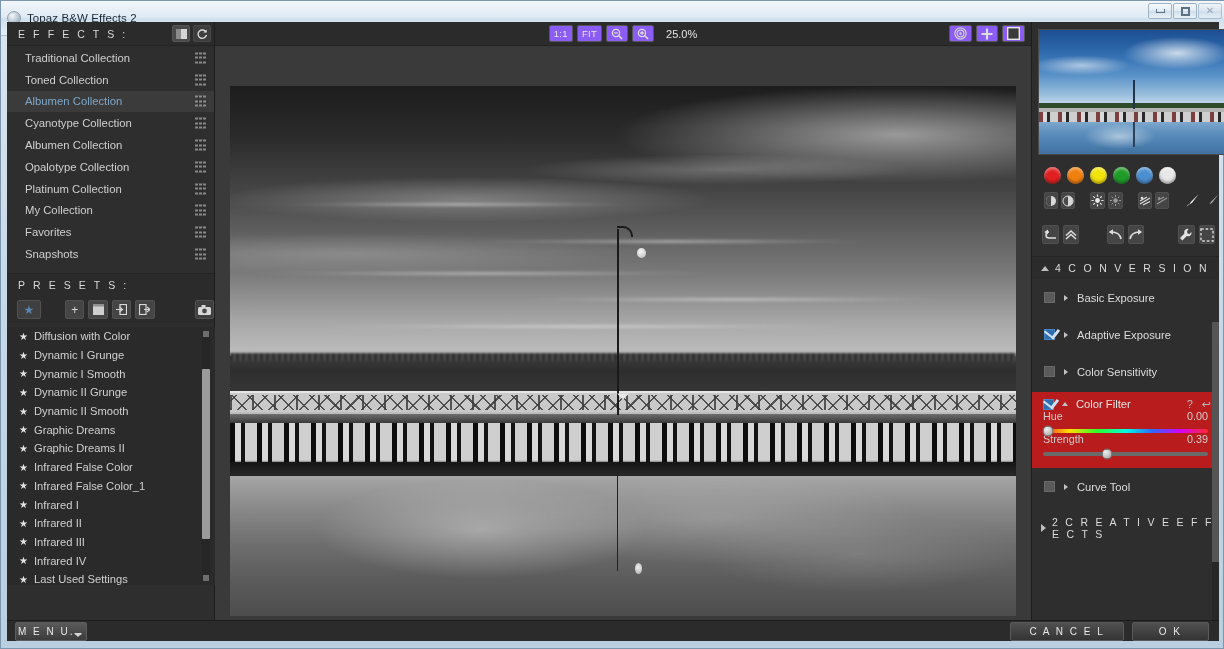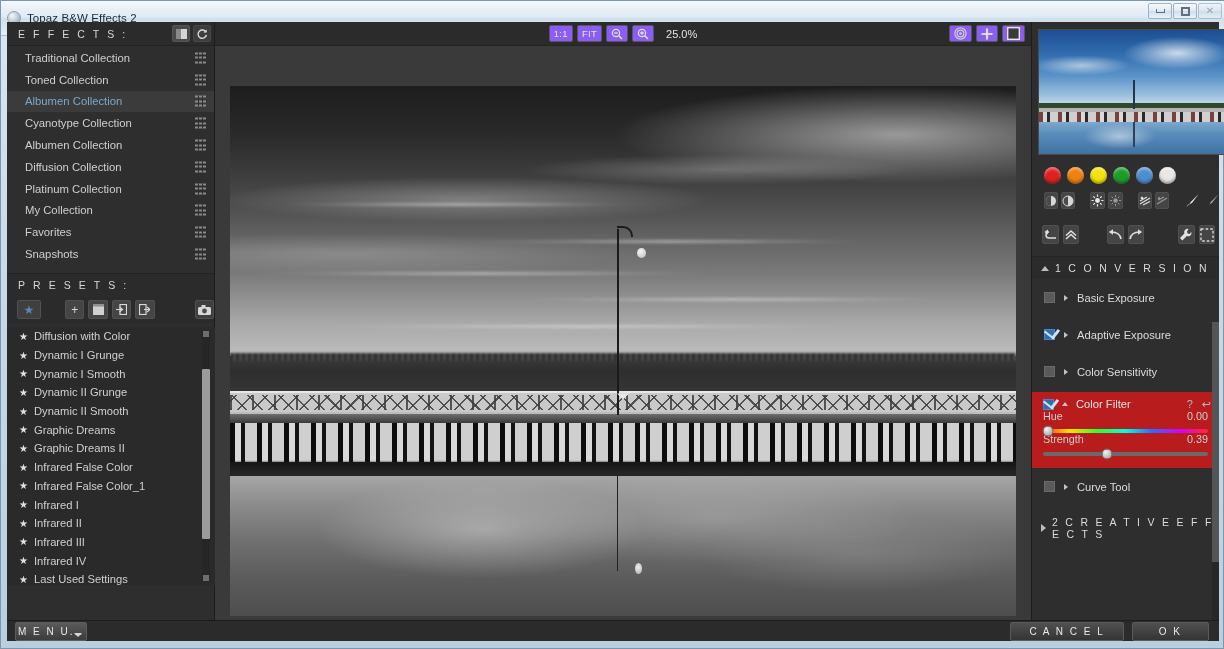--- a/index.html
+++ b/index.html
@@ -416,21 +416,21 @@
           </div>
           <div class="coll-item">
             <span>Cyanotype Collection</span>
             <span class="coll-grid"></span>
           </div>
           <div class="coll-item">
             <span>Albumen Collection</span>
             <span class="coll-grid"></span>
           </div>
           <div class="coll-item">
-            <span>Diffusion Collection</span>
+            <span>Opalotype Collection</span>
             <span class="coll-grid"></span>
           </div>
           <div class="coll-item">
             <span>Platinum Collection</span>
             <span class="coll-grid"></span>
           </div>
           <div class="coll-item">
             <span>My Collection</span>
             <span class="coll-grid"></span>
           </div>
@@ -720,21 +720,21 @@
           <div class="ubtn">
             <svg width="14" height="14" viewBox="0 0 14 14">
                 <rect x="1" y="1" width="12" height="12" stroke="#d8d8d8" stroke-width="1.4" fill="none" stroke-dasharray="2.6 2"></rect>
               </svg>
           </div>
         </div>
 
         <div class="adj-wrap">
           <div class="sec-title">
             <span class="tri up"></span>
-            <span>1  C O N V E R S I O N</span>
+            <span>4  C O N V E R S I O N</span>
           </div>
 
           <div class="adj-row">
             <span class="chk"></span>
             <span class="tri sm-right"></span>
             <span>Basic Exposure</span>
           </div>
           <div class="adj-row">
             <span class="chk on"></span>
             <span class="tri sm-right"></span>

